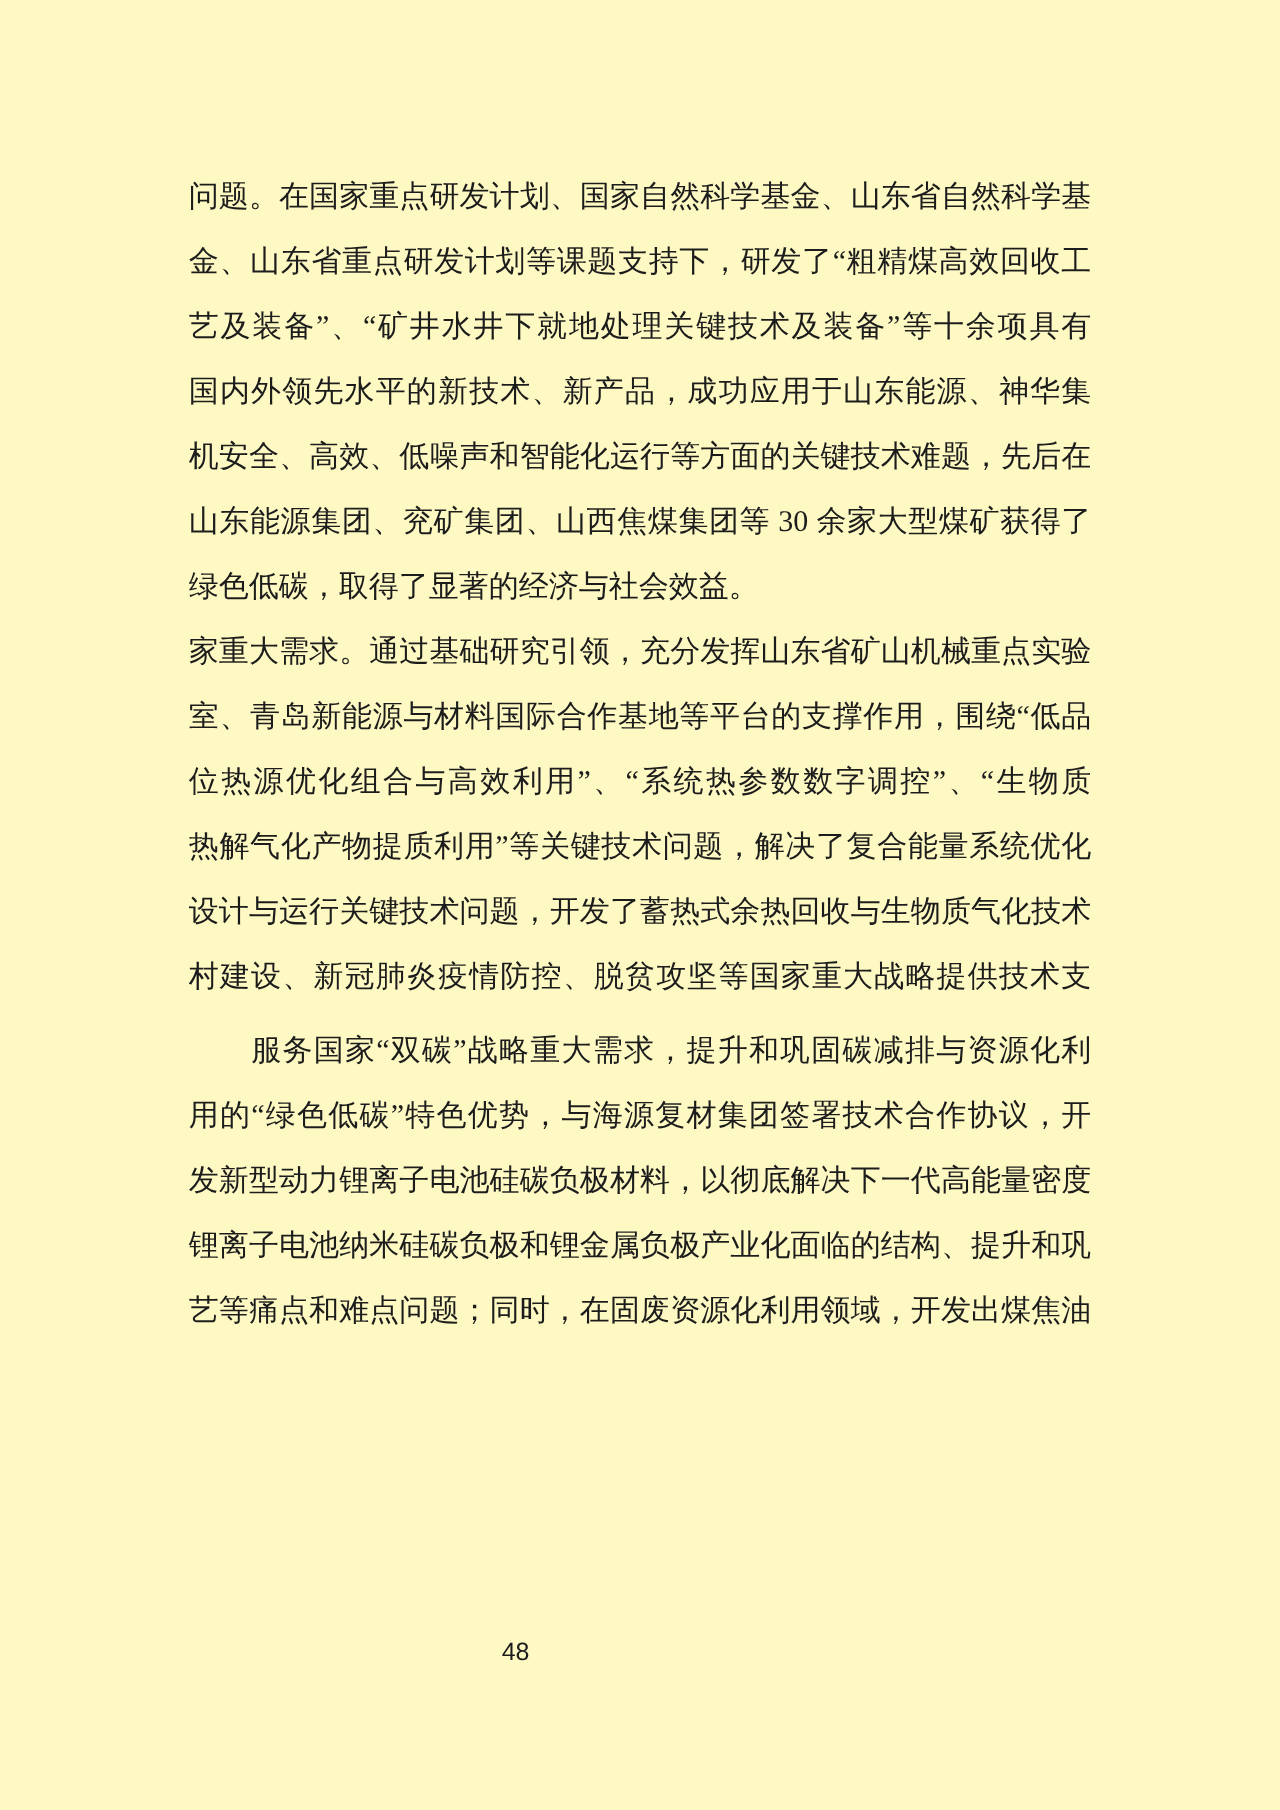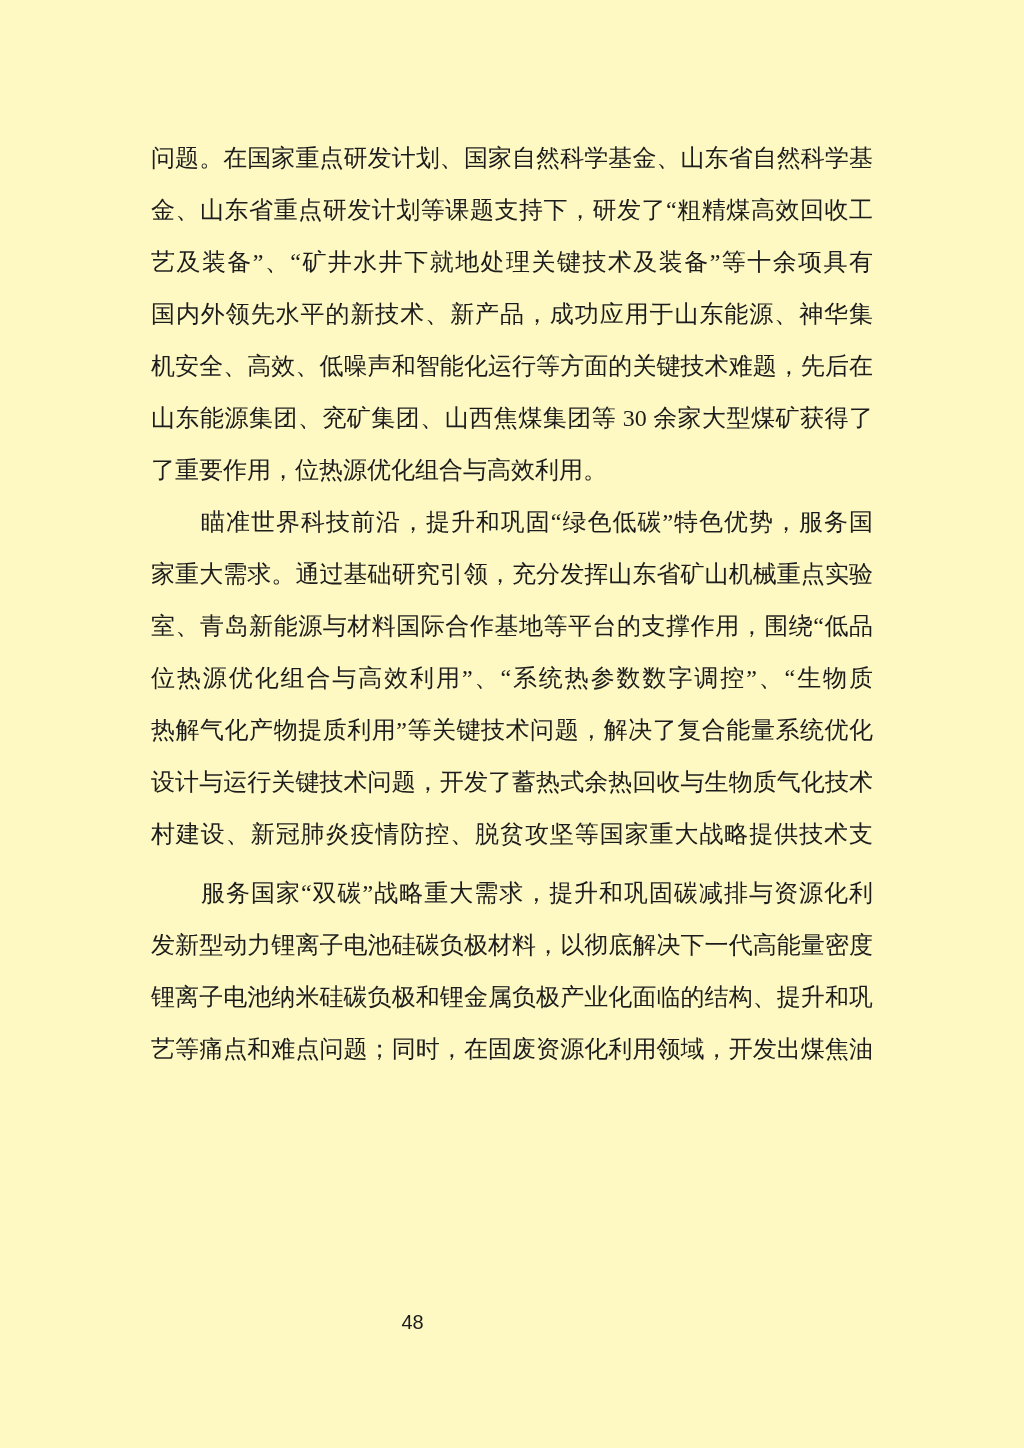--- a/index.html
+++ b/index.html
@@ -68,35 +68,35 @@
 <div class="page">
   <div class="text-block">
 
     <div class="para">
       <div class="line">问题。在国家重点研发计划、国家自然科学基金、山东省自然科学基</div>
       <div class="line">金、山东省重点研发计划等课题支持下，研发了“粗精煤高效回收工</div>
       <div class="line">艺及装备”、“矿井水井下就地处理关键技术及装备”等十余项具有</div>
       <div class="line">国内外领先水平的新技术、新产品，成功应用于山东能源、神华集团、</div>
       <div class="line">机安全、高效、低噪声和智能化运行等方面的关键技术难题，先后在</div>
       <div class="line">山东能源集团、兖矿集团、山西焦煤集团等 30 余家大型煤矿获得了</div>
-      <div class="line para-end">了重要作用，位热源优化组合与高效利用。</div>
+      <div class="line para-end">绿色低碳，取得了显著的经济与社会效益。</div>
     </div>
 
     <div class="para">
-      <div class="line indent">瞄准世界科技前沿，提升和巩固“绿色低碳”特色优势，服务国</div>
       <div class="line">家重大需求。通过基础研究引领，充分发挥山东省矿山机械重点实验</div>
       <div class="line">室、青岛新能源与材料国际合作基地等平台的支撑作用，围绕“低品</div>
       <div class="line">位热源优化组合与高效利用”、“系统热参数数字调控”、“生物质</div>
       <div class="line">热解气化产物提质利用”等关键技术问题，解决了复合能量系统优化</div>
       <div class="line">设计与运行关键技术问题，开发了蓄热式余热回收与生物质气化技术</div>
       <div class="line">村建设、新冠肺炎疫情防控、脱贫攻坚等国家重大战略提供技术支撑。</div>
     </div>
 
     <div class="para spaced">
       <div class="line indent">服务国家“双碳”战略重大需求，提升和巩固碳减排与资源化利</div>
+      <div class="line">用的“绿色低碳”特色优势，与海源复材集团签署技术合作协议，开</div>
       <div class="line">发新型动力锂离子电池硅碳负极材料，以彻底解决下一代高能量密度</div>
       <div class="line">锂离子电池纳米硅碳负极和锂金属负极产业化面临的结构、提升和巩固</div>
       <div class="line">艺等痛点和难点问题；同时，在固废资源化利用领域，开发出煤焦油</div>
     </div>
 
   </div>
 
   <div class="page-number">48</div>
 </div>
 

